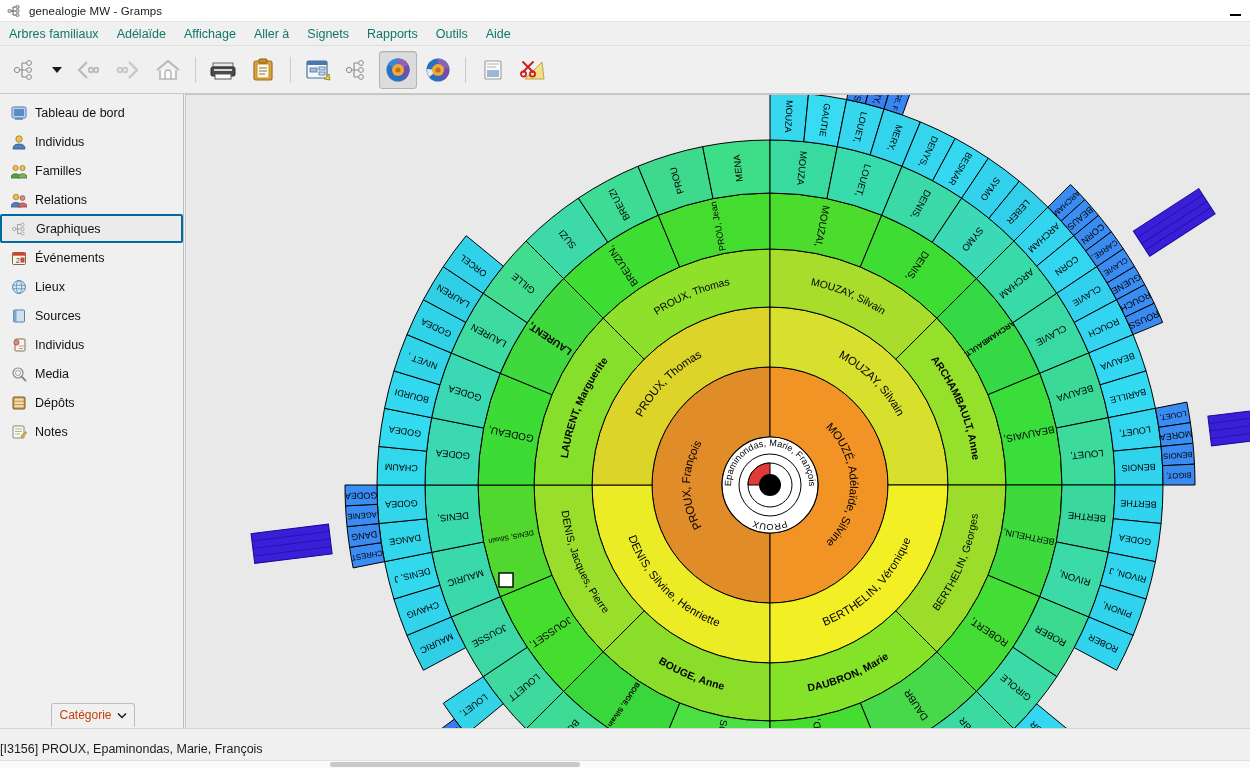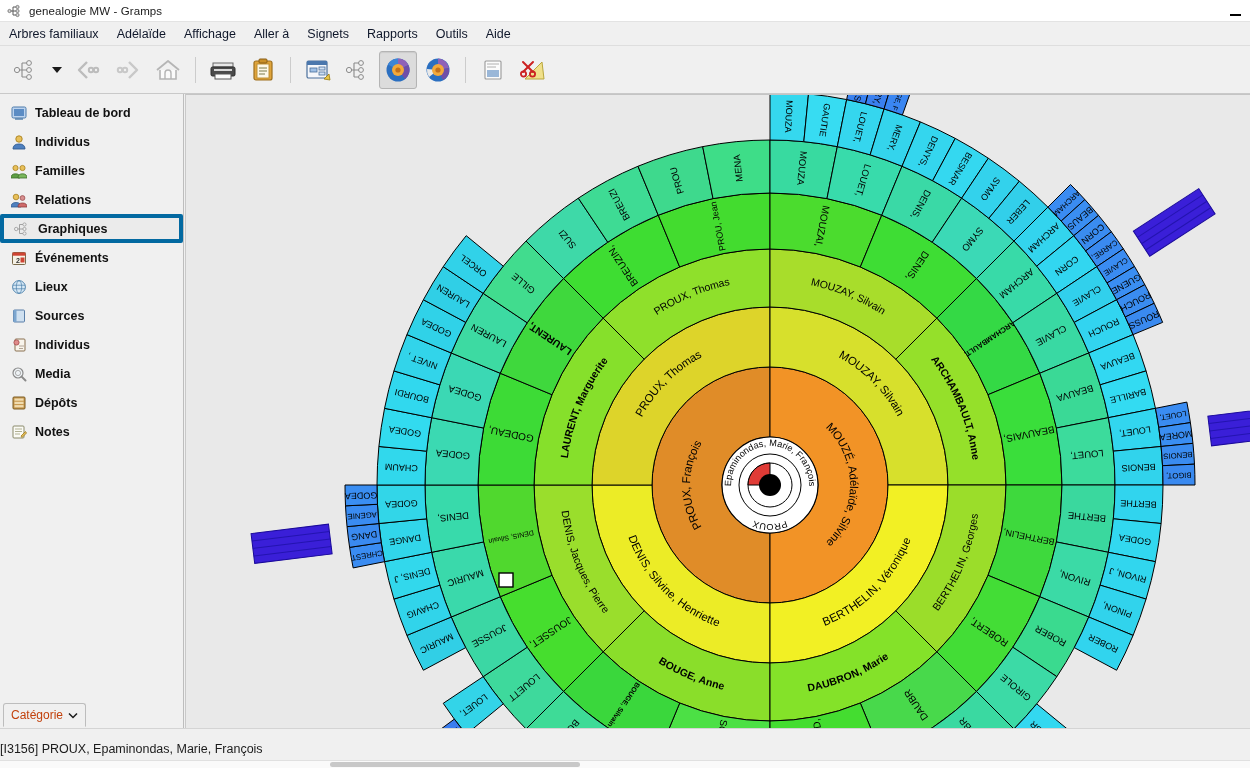--- a/index.html
+++ b/index.html
@@ -3,21 +3,21 @@
 <meta charset="utf-8">
 <style>
   * { box-sizing: border-box; }
   html, body {
     margin: 0; padding: 0;
     width: 1250px; height: 768px;
     overflow: hidden;
     font-family: "Liberation Sans", sans-serif;
     background: #f0f0f0;
   }
-  #app { position: relative; width: 1250px; height: 768px; }
+  #app { position: relative; width: 1250px; height: 768px; text-align: center; }
 
   
   .titlebar {
     position: absolute; top: 0; left: 0; width: 1250px; height: 22px;
     background: #ffffff;
     display: flex; align-items: center;
     border-bottom: 1px solid #e3e3e3;
   }
   .titlebar .app-icon {
     width: 16px; height: 16px; margin: 0 6px 0 7px;
@@ -35,21 +35,21 @@
   .win-btn i { display: block; width: 11px; height: 1.5px; background: #000; }
 
   
   .menubar {
     position: absolute; top: 22px; left: 0; width: 1250px; height: 24px;
     background: #f0f0f0;
     display: flex; align-items: center;
     border-bottom: 1px solid #dedede;
   }
   .menu-item {
-    font-size: 12.5px; color: #0f172a;
+    font-size: 12.5px; color: #0f766e;
     padding: 2px 9px; line-height: 18px; cursor: default;
   }
 
   
   .toolbar {
     position: absolute; top: 46px; left: 0; width: 1250px; height: 48px;
     background: #f0f0f0;
     display: flex; align-items: center;
     border-bottom: 1px solid #c9c9c9;
     padding-left: 6px;
@@ -71,29 +71,28 @@
   .sidebar {
     position: absolute; top: 94px; left: 0; width: 184px; height: 608px;
     background: #f0f0f0;
     border-right: 1px solid #bdbdbd;
     padding-top: 4px;
   }
   .side-item {
     height: 29px; display: flex; align-items: center;
     padding-left: 9px; font-size: 12.5px; color: #111;
     border: 1px solid transparent;
-    font-weight: bold;
   }
   .side-item .ico {
     width: 17px; height: 17px; margin-right: 8px; flex: none;
     display: flex; align-items: center; justify-content: center;
   }
   .side-item.selected {
     background: #ebebeb;
-    border: 4px solid #0369a1;
+    border: 2px solid #0369a1;
     border-radius: 2px;
   }
 
   .cat-bar {
     position: absolute; left: 0; top: 702px; width: 184px; height: 26px;
     background: #f0f0f0; border-right: 1px solid #bdbdbd;
   }
   .cat-btn {
     margin: 1px 0 0 3px; height: 24px; padding: 0 7px;
     display: inline-flex; align-items: center; gap: 5px;

